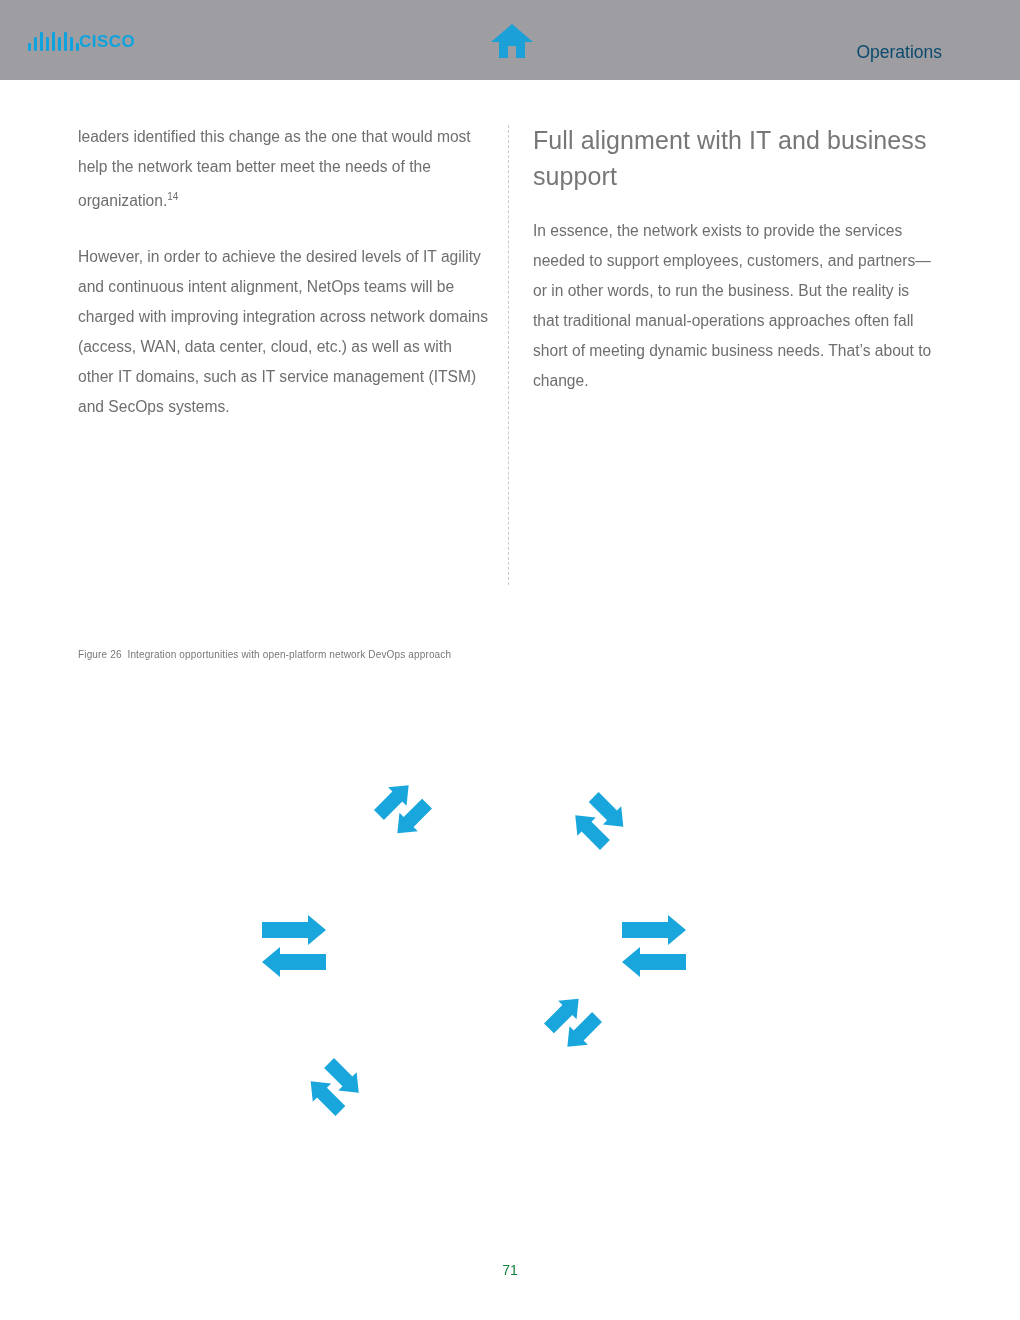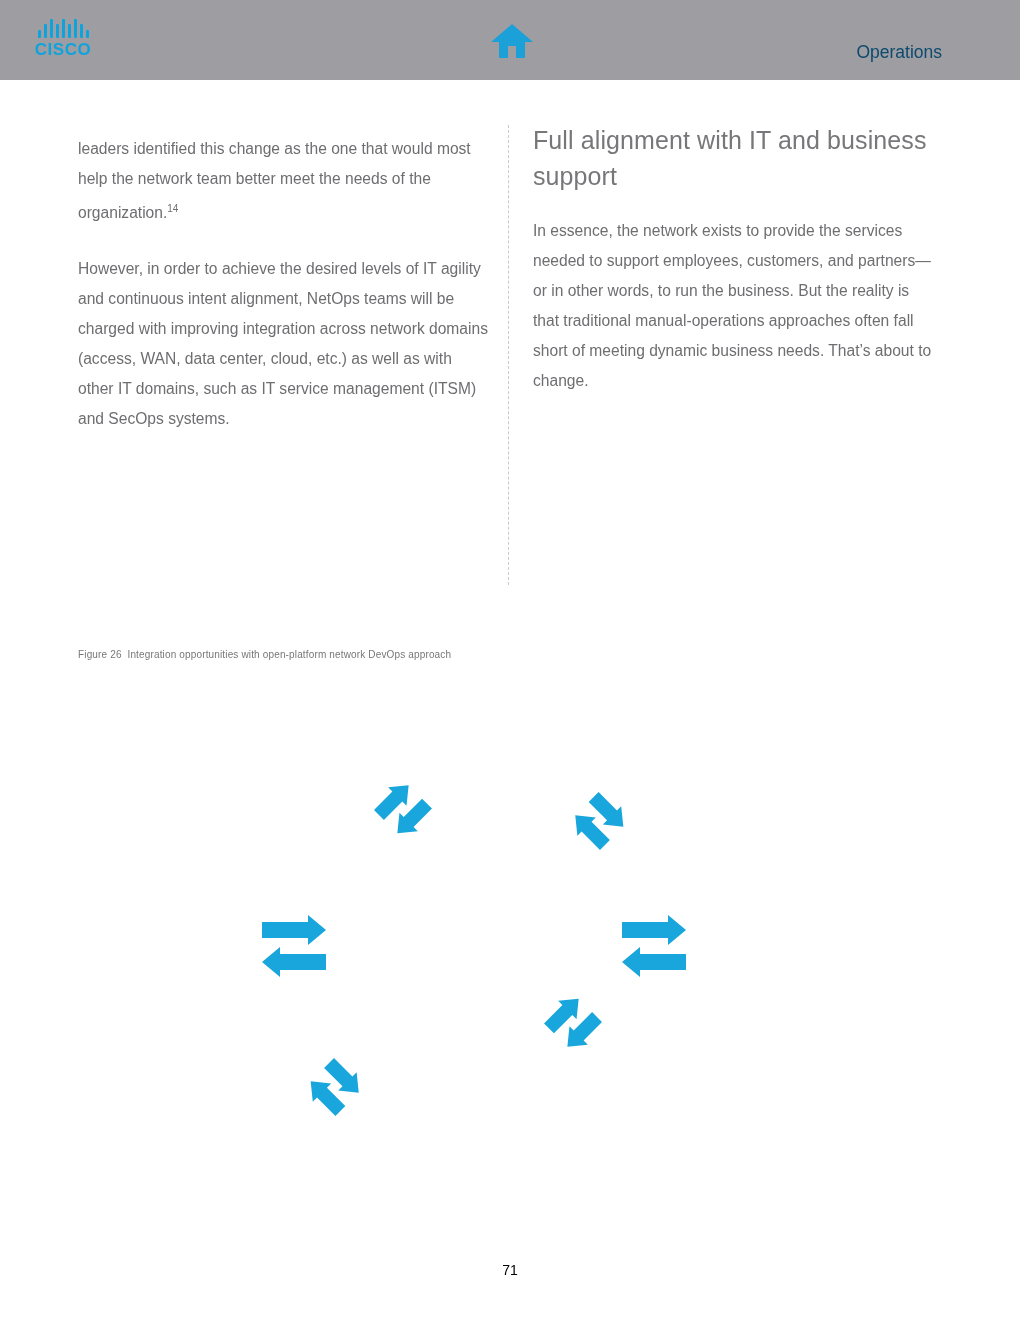--- a/index.html
+++ b/index.html
@@ -13,21 +13,21 @@
   }
 
   
   .header{
     position:absolute;left:0;top:0;width:1020px;height:80px;
     background:#9d9da2;
     display:flex;align-items:center;
   }
   .cisco-logo{
     position:absolute;left:28px;top:18px;width:70px;height:46px;
-    display:flex;flex-direction:column;align-items:center;justify-content:flex-start;
+    display:flex;flex-direction:row;align-items:center;justify-content:flex-start;
   }
   .cisco-bars{display:flex;align-items:flex-end;height:20px;gap:3px;}
   .cisco-bars i{display:block;width:3px;background:#0fa3de;border-radius:1px;}
   .cisco-bars i:nth-child(1){height:8px;}
   .cisco-bars i:nth-child(2){height:14px;}
   .cisco-bars i:nth-child(3){height:19px;}
   .cisco-bars i:nth-child(4){height:14px;}
   .cisco-bars i:nth-child(5){height:19px;}
   .cisco-bars i:nth-child(6){height:14px;}
   .cisco-bars i:nth-child(7){height:19px;}
@@ -50,21 +50,21 @@
     display:flex;align-items:center;
     font-size:17.5px;color:#0c4a6e;
   }
 
   
   .col-divider{
     position:absolute;left:508px;top:125px;width:1px;height:460px;
     border-left:1px dashed #c9c9cc;
   }
   .col-left{
-    position:absolute;left:78px;top:134px;width:412px;
+    position:absolute;left:78px;top:122px;width:412px;
   }
   .col-right{
     position:absolute;left:533px;top:122px;width:406px;
   }
   .col-right h2{
     margin:0 0 22px 0;font-size:25px;font-weight:400;color:#77777a;
     line-height:36px;letter-spacing:.1px;
   }
   p.body{
     margin:0 0 26px 0;
@@ -81,21 +81,21 @@
 
   
   .figure{
     position:absolute;left:0;top:700px;width:1020px;height:500px;
   }
   .fig-svg{position:absolute;left:0;top:0;}
 
   
   .page-num{
     position:absolute;left:0;top:1262px;width:1020px;text-align:center;
-    font-size:14px;color:#000000;
+    font-size:14px;color:#15803d;
   }
 </style>
 </head>
 <body>
 
 <div class="header">
   <div class="cisco-logo">
     <div class="cisco-bars">
       <i></i>
         <i></i>

